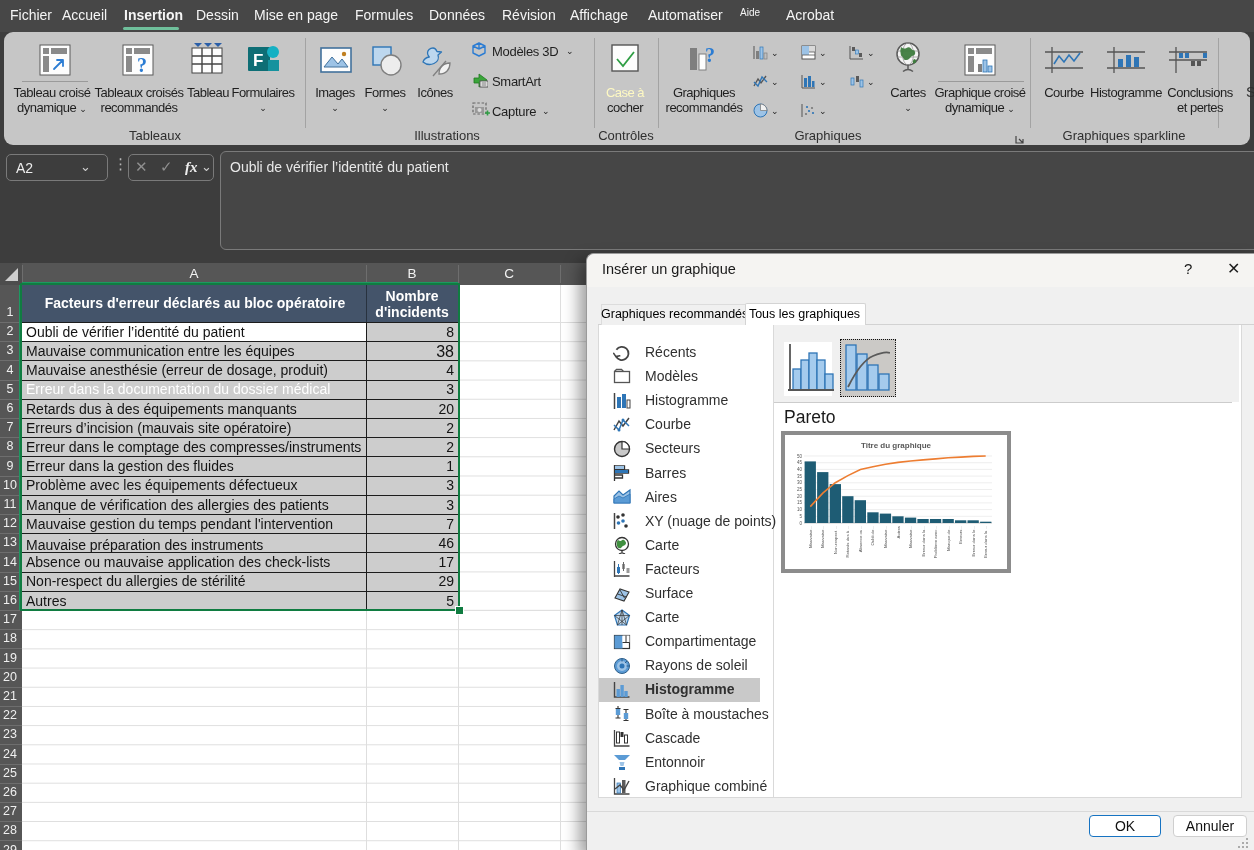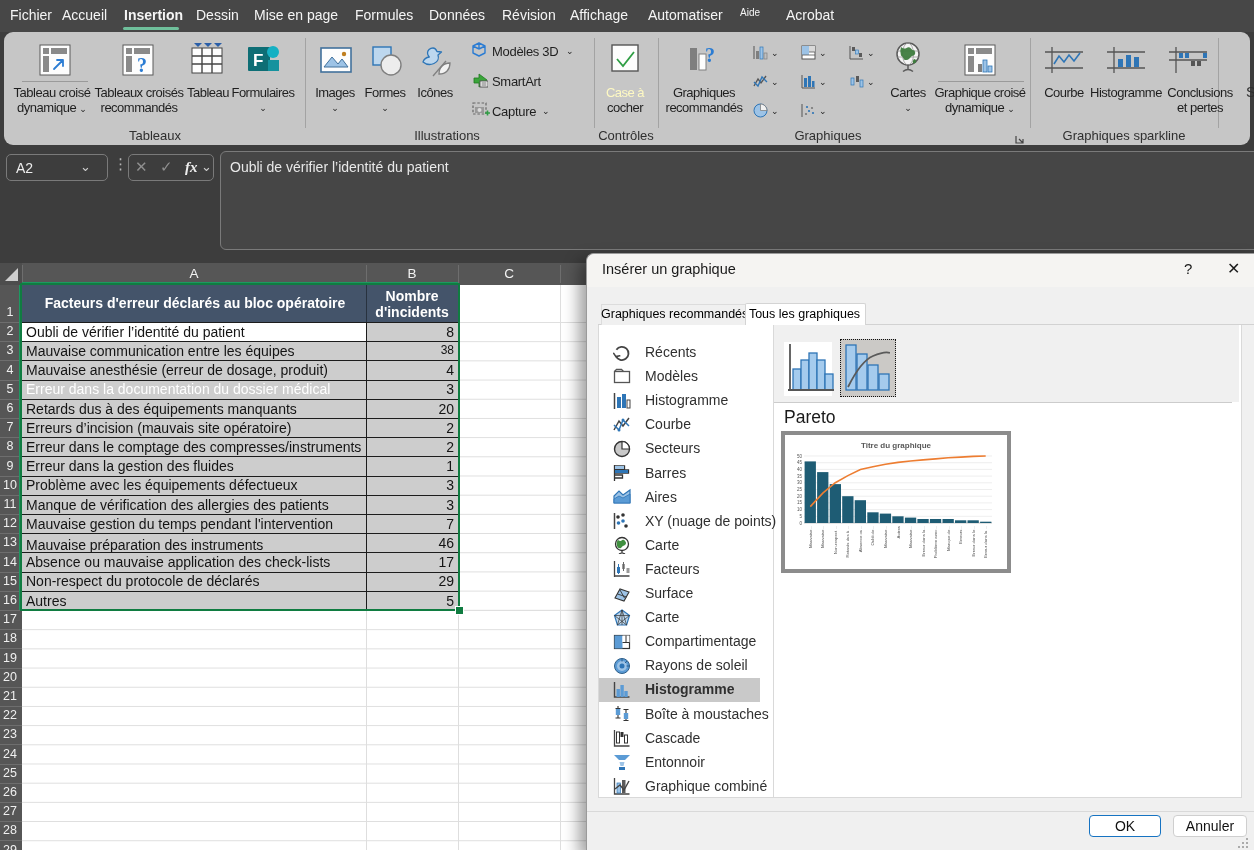--- a/index.html
+++ b/index.html
@@ -314,21 +314,21 @@
 <div class="abs" style="left:366px;top:285px;width:1px;height:37px;background:rgba(0,0,0,0.4);"></div>
 <div class="abs ctr" style="left:30px;top:295px;width:330px;font-size:14px;font-weight:bold;color:#fff;">Facteurs d'erreur déclarés au bloc opératoire</div>
 <div class="abs ctr" style="left:367px;top:288px;width:90px;font-size:14px;font-weight:bold;color:#fff;line-height:16px;">Nombre<br>d'incidents</div>
 <div class="abs" style="left:22px;top:322.0px;width:344px;height:19.2px;background:#ffffff;"></div>
 <div class="abs" style="left:366px;top:322.0px;width:92px;height:19.2px;background:#cdcdcd;"></div>
 <div class="abs" style="left:26px;top:323.8px;font-size:14px;color:#141414;white-space:nowrap;">Oubli de vérifier l’identité du patient</div>
 <div class="abs" style="left:366px;top:323.8px;width:88px;text-align:right;font-size:14px;color:#141414;">8</div>
 <div class="abs" style="left:22px;top:341.2px;width:344px;height:19.2px;background:#cdcdcd;"></div>
 <div class="abs" style="left:366px;top:341.2px;width:92px;height:19.2px;background:#cdcdcd;"></div>
 <div class="abs" style="left:26px;top:343.0px;font-size:14px;color:#141414;white-space:nowrap;">Mauvaise communication entre les équipes</div>
-<div class="abs" style="left:366px;top:343.0px;width:88px;text-align:right;font-size:12px;color:#141414;">38</div>
+<div class="abs" style="left:366px;top:343.0px;width:88px;text-align:right;font-size:16px;color:#141414;">38</div>
 <div class="abs" style="left:22px;top:360.4px;width:344px;height:19.2px;background:#cdcdcd;"></div>
 <div class="abs" style="left:366px;top:360.4px;width:92px;height:19.2px;background:#cdcdcd;"></div>
 <div class="abs" style="left:26px;top:362.2px;font-size:14px;color:#141414;white-space:nowrap;">Mauvaise anesthésie (erreur de dosage, produit)</div>
 <div class="abs" style="left:366px;top:362.2px;width:88px;text-align:right;font-size:14px;color:#141414;">4</div>
 <div class="abs" style="left:22px;top:379.6px;width:344px;height:19.2px;background:#cdcdcd;"></div>
 <div class="abs" style="left:366px;top:379.6px;width:92px;height:19.2px;background:#cdcdcd;"></div>
 <div class="abs" style="left:26px;top:381.4px;font-size:14px;color:#ffffff;white-space:nowrap;">Erreur dans la documentation du dossier médical</div>
 <div class="abs" style="left:366px;top:381.4px;width:88px;text-align:right;font-size:14px;color:#141414;">3</div>
 <div class="abs" style="left:22px;top:398.8px;width:344px;height:19.2px;background:#cdcdcd;"></div>
 <div class="abs" style="left:366px;top:398.8px;width:92px;height:19.2px;background:#cdcdcd;"></div>
@@ -361,21 +361,21 @@
 <div class="abs" style="left:22px;top:533.2px;width:344px;height:19.2px;background:#cdcdcd;"></div>
 <div class="abs" style="left:366px;top:533.2px;width:92px;height:19.2px;background:#cdcdcd;"></div>
 <div class="abs" style="left:26px;top:537px;font-size:14px;color:#141414;white-space:nowrap;">Mauvaise préparation des instruments</div>
 <div class="abs" style="left:366px;top:535.0px;width:88px;text-align:right;font-size:14px;color:#141414;">46</div>
 <div class="abs" style="left:22px;top:552.4px;width:344px;height:19.2px;background:#cdcdcd;"></div>
 <div class="abs" style="left:366px;top:552.4px;width:92px;height:19.2px;background:#cdcdcd;"></div>
 <div class="abs" style="left:26px;top:554.2px;font-size:14px;color:#141414;white-space:nowrap;">Absence ou mauvaise application des check-lists</div>
 <div class="abs" style="left:366px;top:554.2px;width:88px;text-align:right;font-size:14px;color:#141414;">17</div>
 <div class="abs" style="left:22px;top:571.6px;width:344px;height:19.2px;background:#cdcdcd;"></div>
 <div class="abs" style="left:366px;top:571.6px;width:92px;height:19.2px;background:#cdcdcd;"></div>
-<div class="abs" style="left:26px;top:573.4px;font-size:14px;color:#141414;white-space:nowrap;">Non-respect du protocole de déclarés</div>
+<div class="abs" style="left:26px;top:573.4px;font-size:14px;color:#141414;white-space:nowrap;">Non-respect du allergies de stérilité</div>
 <div class="abs" style="left:366px;top:573.4px;width:88px;text-align:right;font-size:14px;color:#141414;">29</div>
 <div class="abs" style="left:22px;top:590.8px;width:344px;height:19.2px;background:#cdcdcd;"></div>
 <div class="abs" style="left:366px;top:590.8px;width:92px;height:19.2px;background:#cdcdcd;"></div>
 <div class="abs" style="left:26px;top:592.6px;font-size:14px;color:#141414;white-space:nowrap;">Autres</div>
 <div class="abs" style="left:366px;top:592.6px;width:88px;text-align:right;font-size:14px;color:#141414;">5</div>
 <div class="abs" style="left:22px;top:322.0px;width:436px;height:1px;background:#1c1c1c;"></div>
 <div class="abs" style="left:22px;top:341.2px;width:436px;height:1px;background:#1c1c1c;"></div>
 <div class="abs" style="left:22px;top:360.4px;width:436px;height:1px;background:#1c1c1c;"></div>
 <div class="abs" style="left:22px;top:379.6px;width:436px;height:1px;background:#1c1c1c;"></div>
 <div class="abs" style="left:22px;top:398.8px;width:436px;height:1px;background:#1c1c1c;"></div>

